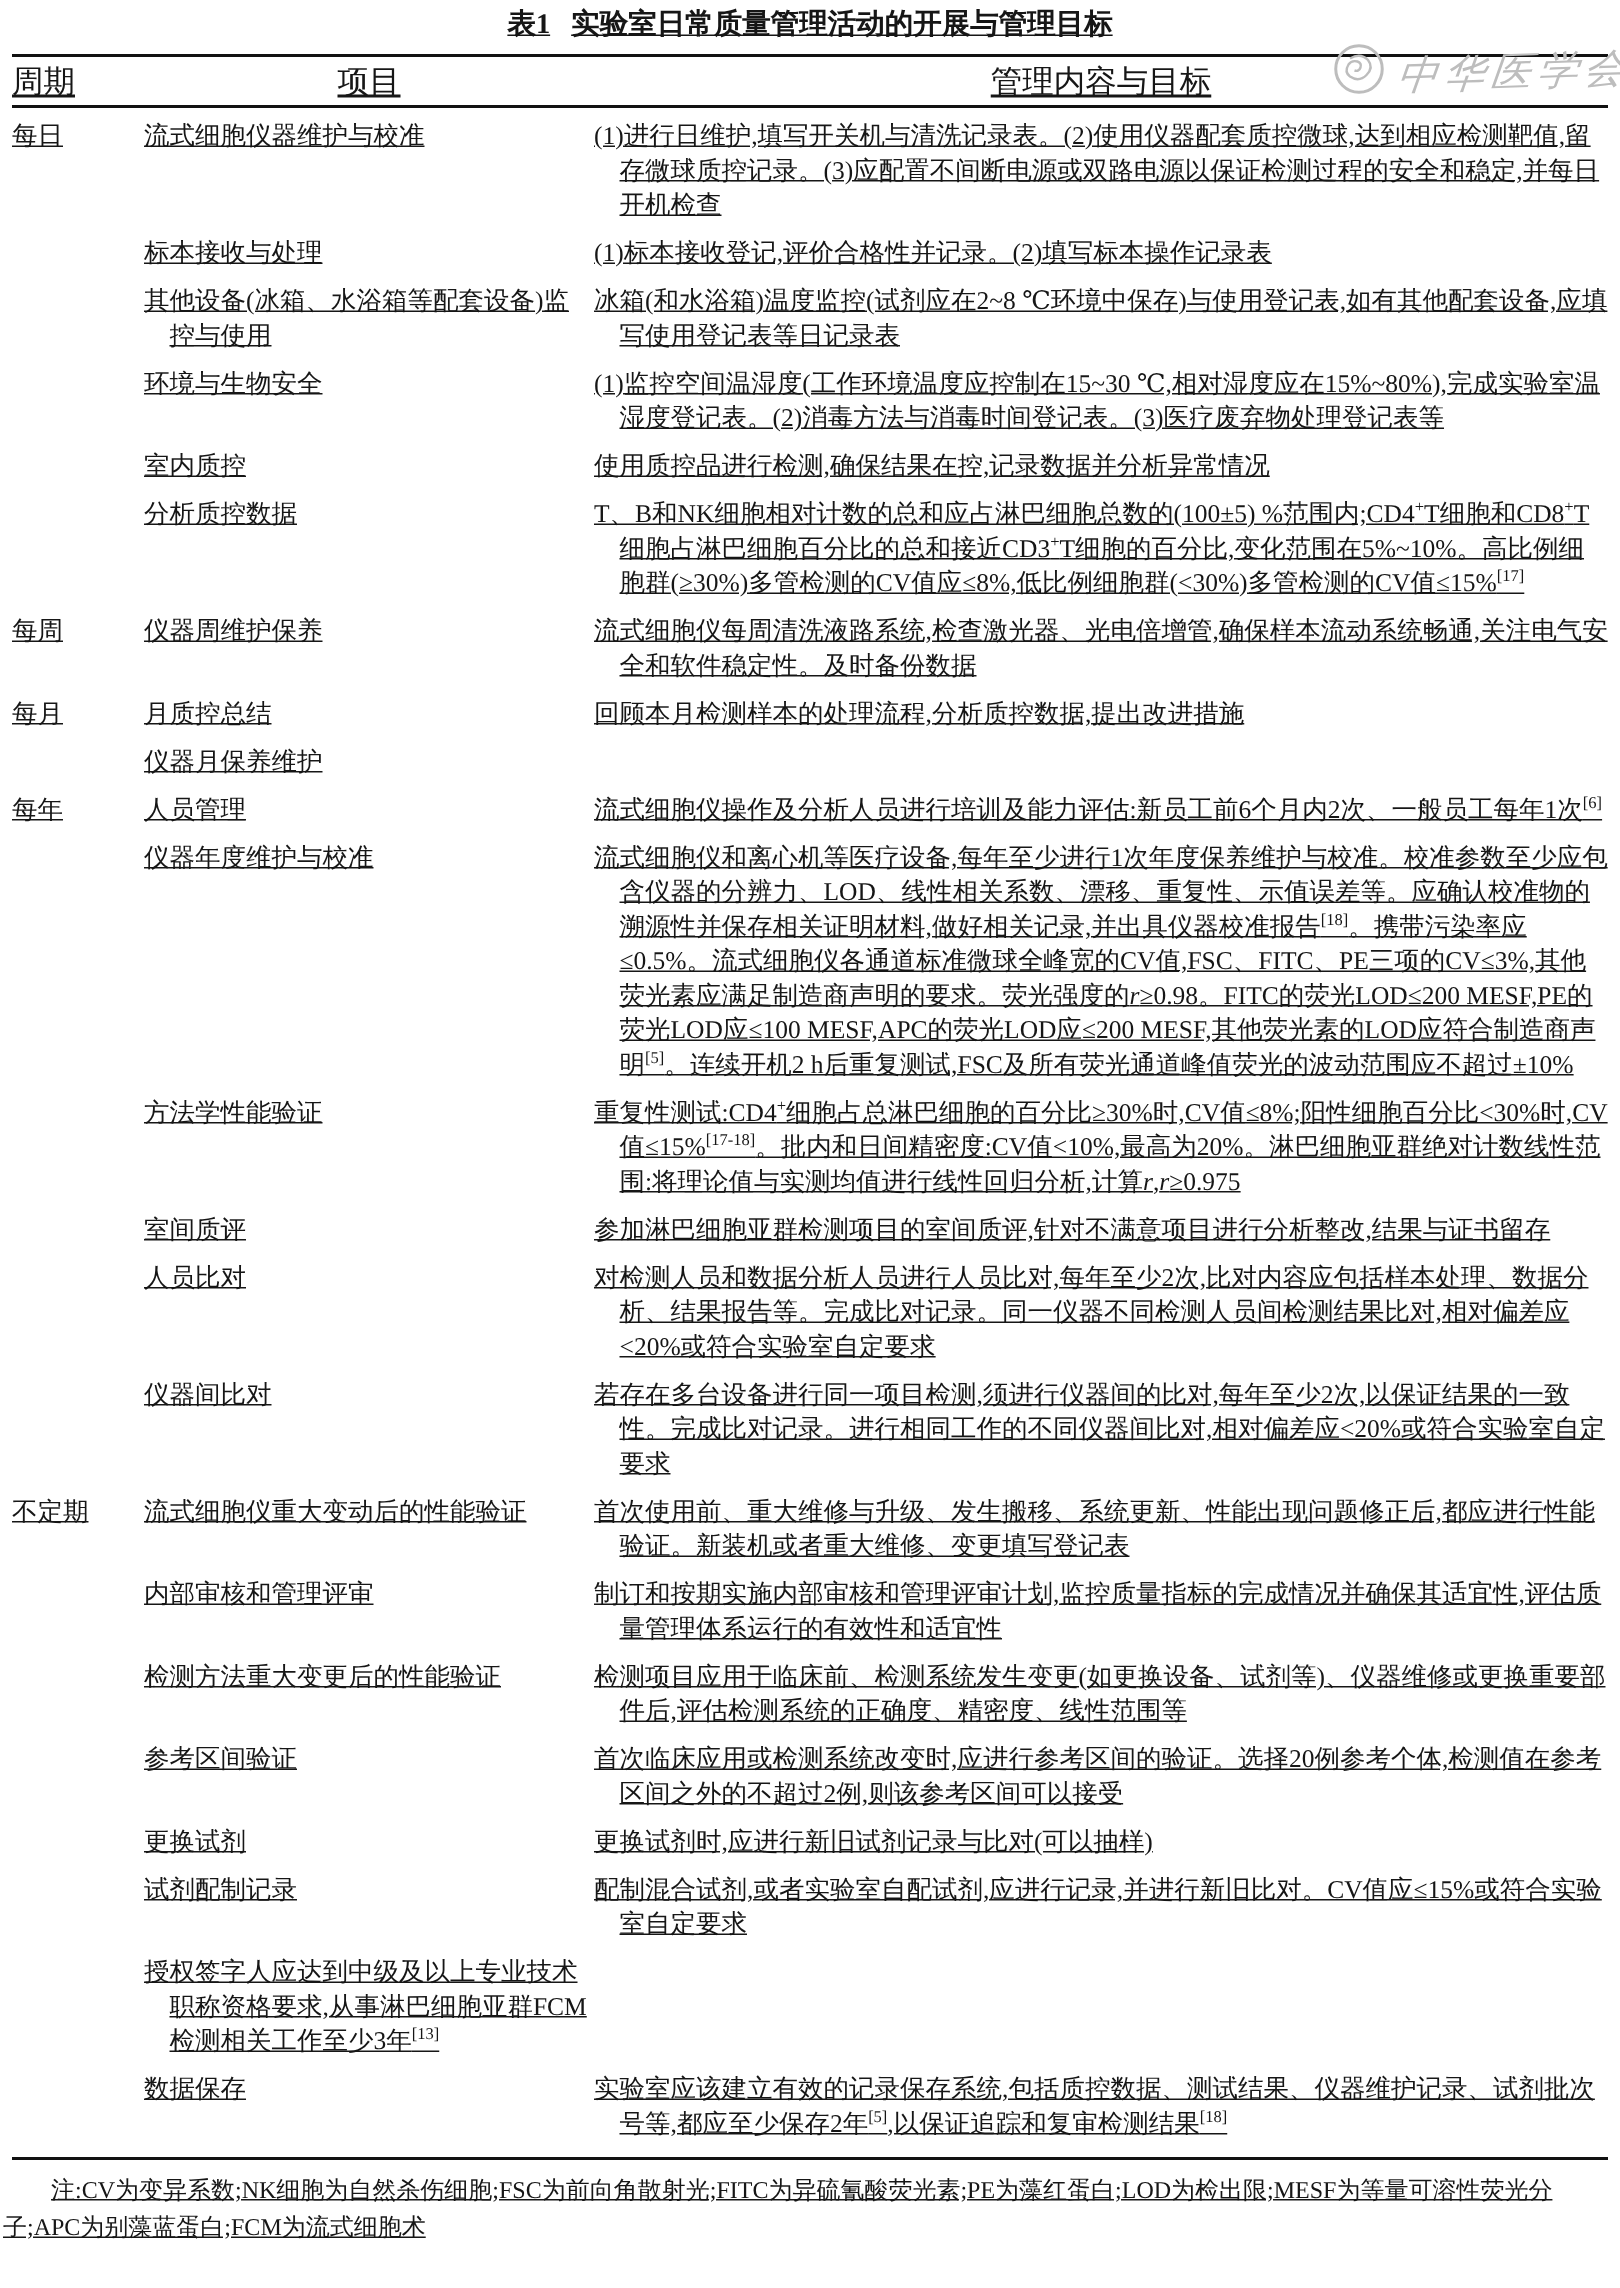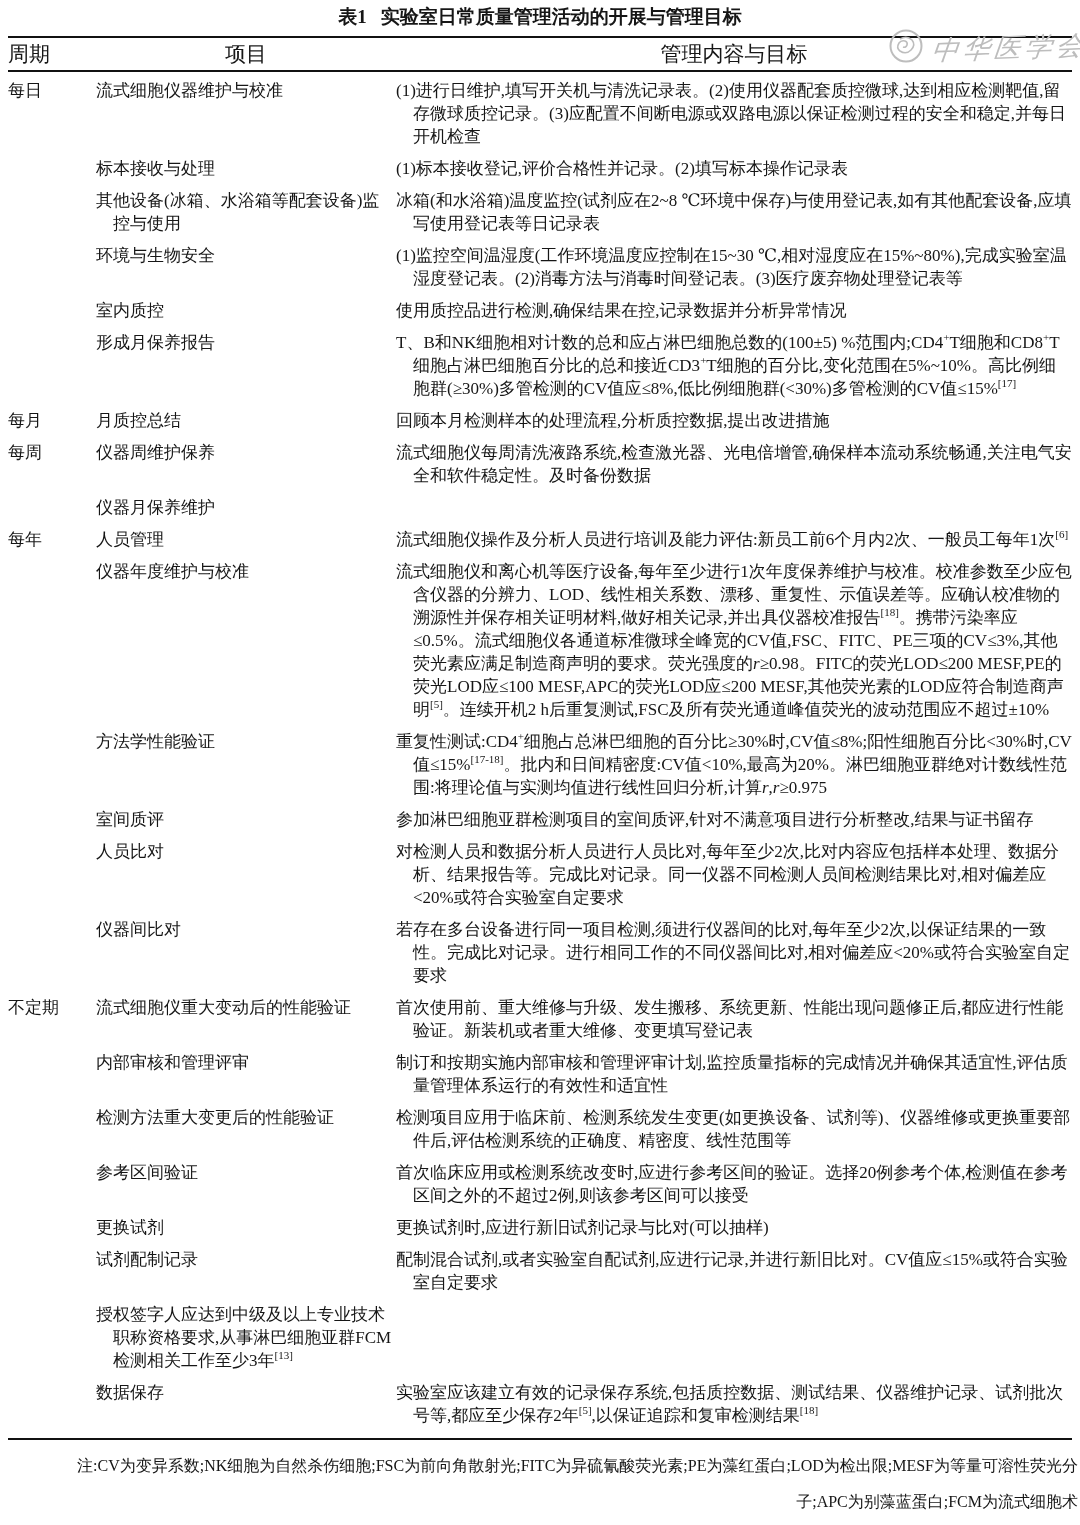--- a/index.html
+++ b/index.html
@@ -10,20 +10,21 @@
     background: #ffffff;
     color: #161616;
     font-family: "Liberation Serif", "DejaVu Serif", serif;
   }
   .page {
     position: relative;
     width: 1080px;
     min-height: 1525px;
     padding-top: 4px;
     overflow: hidden;
+    text-decoration: underline;
   }
   .title-row {
     text-align: center;
     font-size: 19px;
     font-weight: bold;
     line-height: 26px;
     margin-bottom: 6px;
   }
   .title-tag { margin-right: 14px; }
   .rule {
@@ -57,24 +58,23 @@
     padding-left: 1em;
     text-indent: -1em;
   }
   sup {
     font-size: 11px;
     line-height: 0;
     vertical-align: super;
   }
   .note {
     font-size: 16px;
-    line-height: 36px;
+    line-height: 25px;
     padding: 8px 2px 0 2px;
     text-indent: 2em;
-    text-align: right;
   }
   .watermark {
     position: absolute;
     top: 28px;
     left: 888px;
     width: 184px;
     height: 40px;
     display: flex;
     align-items: center;
     gap: 8px;
@@ -145,37 +145,37 @@
   </div>
 
   <div class="row">
     <div class="cell-period"></div>
     <div class="cell-item hang">室内质控</div>
     <div class="cell-content hang">使用质控品进行检测,确保结果在控,记录数据并分析异常情况</div>
   </div>
 
   <div class="row">
     <div class="cell-period"></div>
-    <div class="cell-item hang">形成月保养报告</div>
+    <div class="cell-item hang">分析质控数据</div>
     <div class="cell-content hang">T、B和NK细胞相对计数的总和应占淋巴细胞总数的(100±5) %范围内;CD4<sup>+</sup>T细胞和CD8<sup>+</sup>T细胞占淋巴细胞百分比的总和接近CD3<sup>+</sup>T细胞的百分比,变化范围在5%~10%。高比例细胞群(≥30%)多管检测的CV值应≤8%,低比例细胞群(&lt;30%)多管检测的CV值≤15%<sup>[17]</sup></div>
+  </div>
+
+  <div class="row">
+    <div class="cell-period">每周</div>
+    <div class="cell-item hang">仪器周维护保养</div>
+    <div class="cell-content hang">流式细胞仪每周清洗液路系统,检查激光器、光电倍增管,确保样本流动系统畅通,关注电气安全和软件稳定性。及时备份数据</div>
   </div>
 
   <div class="row">
     <div class="cell-period">每月</div>
     <div class="cell-item hang">月质控总结</div>
     <div class="cell-content hang">回顾本月检测样本的处理流程,分析质控数据,提出改进措施</div>
   </div>
 
   <div class="row">
-    <div class="cell-period">每周</div>
-    <div class="cell-item hang">仪器周维护保养</div>
-    <div class="cell-content hang">流式细胞仪每周清洗液路系统,检查激光器、光电倍增管,确保样本流动系统畅通,关注电气安全和软件稳定性。及时备份数据</div>
-  </div>
-
-  <div class="row">
     <div class="cell-period"></div>
     <div class="cell-item hang">仪器月保养维护</div>
   </div>
 
   <div class="row">
     <div class="cell-period">每年</div>
     <div class="cell-item hang">人员管理</div>
     <div class="cell-content hang">流式细胞仪操作及分析人员进行培训及能力评估:新员工前6个月内2次、一般员工每年1次<sup>[6]</sup></div>
   </div>
 

